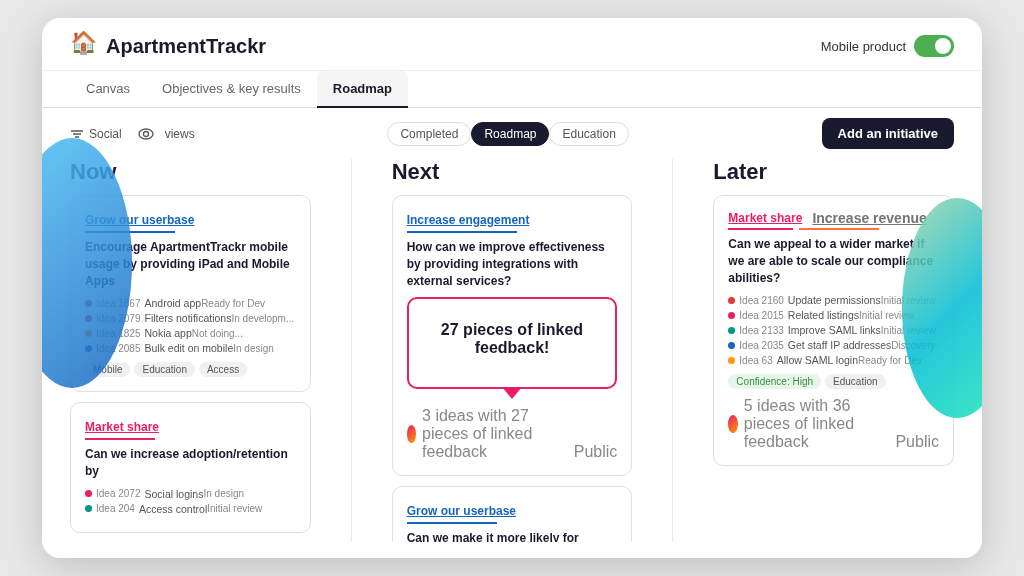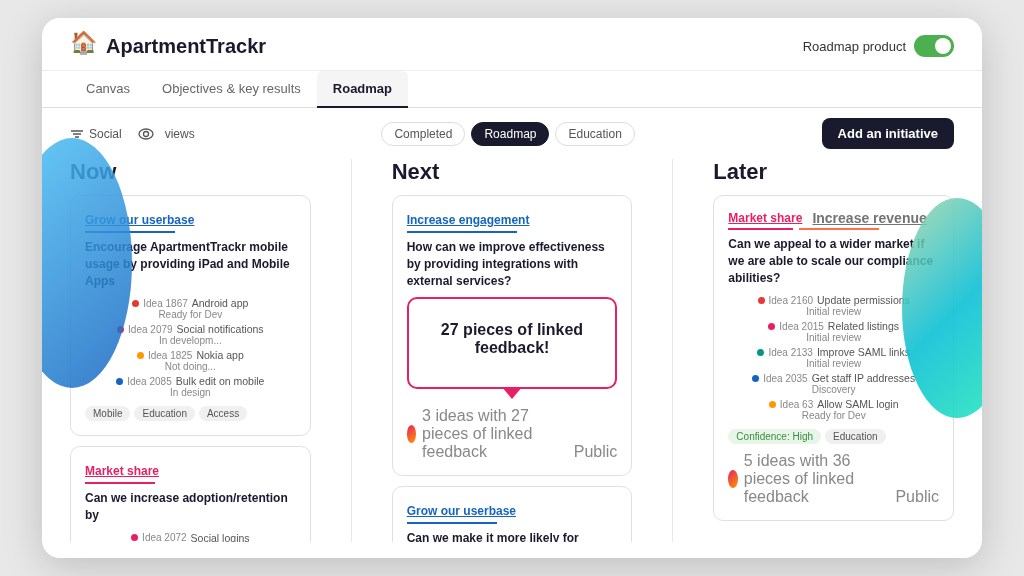--- a/index.html
+++ b/index.html
@@ -148,21 +148,20 @@
       display: flex;
       align-items: center;
       gap: 11px;
       font-size: 12px;
       color: #555;
       cursor: pointer;
     }
     .filter-group {
       display: flex;
       align-items: center;
-      gap: 6px;
     }
     .filter-pill {
       padding: 4px 12px;
       border-radius: 20px;
       font-size: 12px;
       cursor: pointer;
       border: 1px solid #ddd;
       background: #fff;
       color: #555;
     }
@@ -235,21 +234,20 @@
       margin-bottom: 8px;
       line-height: 1.4;
     }
     .idea-row {
       display: flex;
       align-items: center;
       justify-content: flex-start;
       font-size: 10.5px;
       color: #555;
       margin-bottom: 3px;
-      flex-direction: column;
     }
     .idea-row-left {
       display: flex;
       align-items: center;
       gap: 4px;
     }
     .dot {
       width: 7px;
       height: 7px;
       border-radius: 50%;
@@ -361,21 +359,21 @@
 <div class="device-frame">
   <div class="blob-left"></div>
   <div class="blob-right"></div>
 
   <div class="header">
     <div class="logo-area">
       <span class="logo-icon">🏠</span>
       <span class="app-name">ApartmentTrackr</span>
     </div>
     <div class="follow-product">
-      <span>Roadmap product</span>
+      <span>Mobile product</span>
       <div class="toggle"></div>
     </div>
   </div>
 
   <div class="nav-tabs">
     <div class="nav-tab">Canvas</div>
     <div class="nav-tab">Objectives &amp; key results</div>
     <div class="nav-tab active">Roadmap</div>
   </div>
 
@@ -420,21 +418,21 @@
                 <div class="dot dot-red"></div>
                 <span style="font-size:10px;color:#888;">Idea 1867</span>
                 <span class="idea-name"> Android app</span>
               </div>
             <span class="idea-status">Ready for Dev</span>
           </div>
           <div class="idea-row">
             <div class="idea-row-left">
                 <div class="dot dot-pink"></div>
                 <span style="font-size:10px;color:#888;">Idea 2079</span>
-                <span class="idea-name"> Social notifications</span>
+                <span class="idea-name"> Filters notifications</span>
               </div>
             <span class="idea-status">In developm...</span>
           </div>
           <div class="idea-row">
             <div class="idea-row-left">
                 <div class="dot dot-orange"></div>
                 <span style="font-size:10px;color:#888;">Idea 1825</span>
                 <span class="idea-name"> Nokia app</span>
               </div>
             <span class="idea-status">Not doing...</span>

